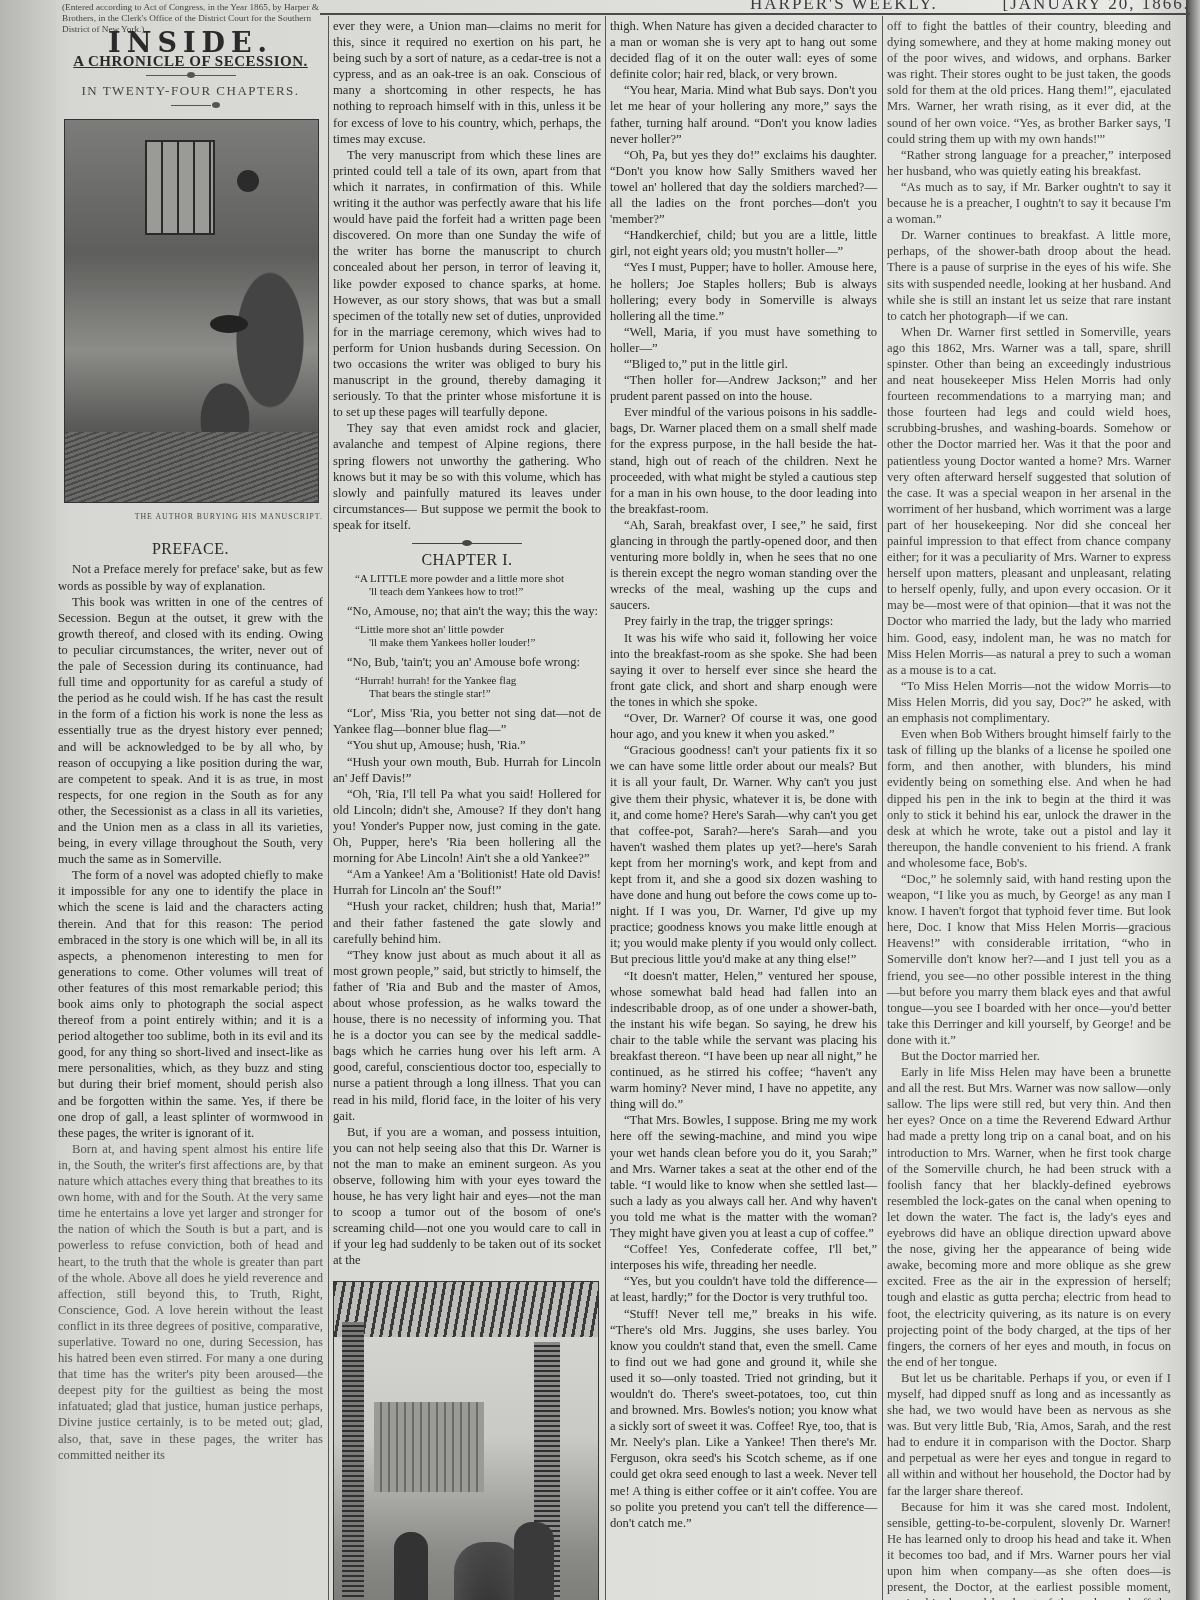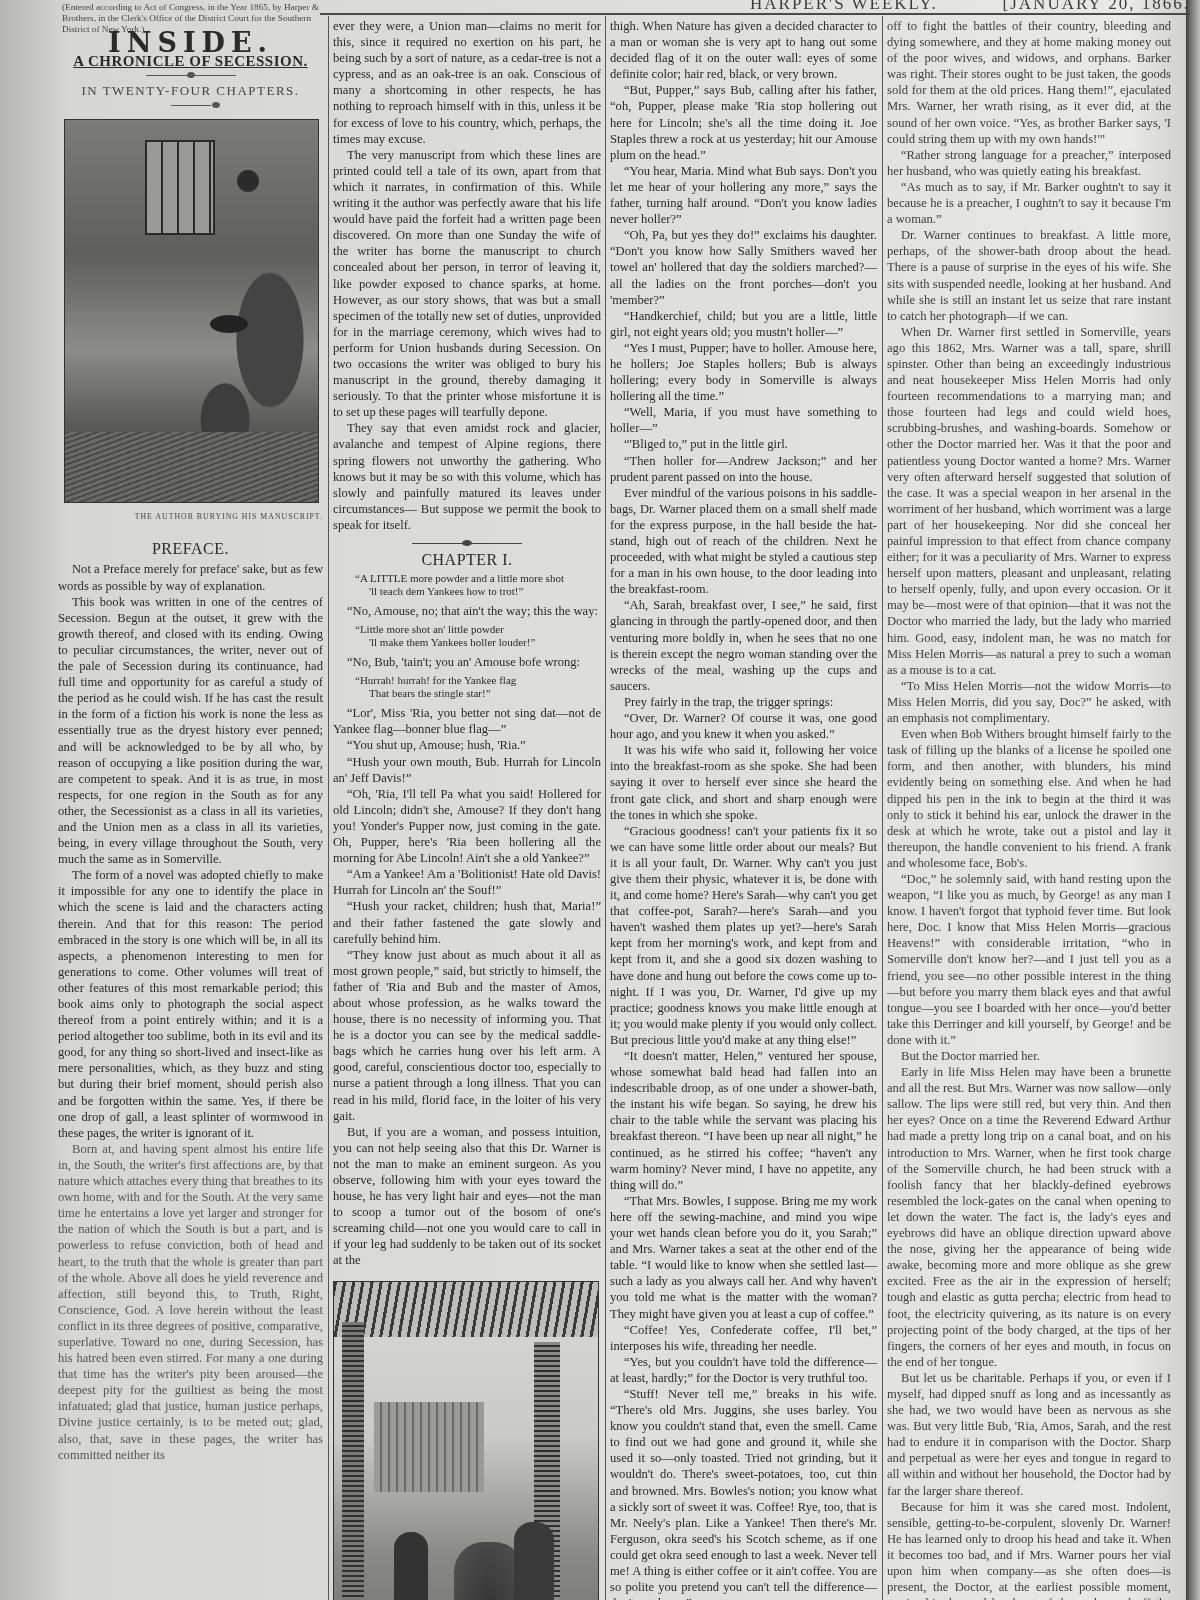--- a/index.html
+++ b/index.html
@@ -160,33 +160,32 @@
     <div class="post-l"></div>
     <div class="post-r"></div>
     <div class="kid1"></div>
     <div class="lady"></div>
     <div class="kid2"></div>
   </div>
 </div>
 
 <div class="col col3" style="top:18px;">
   <p class="noind">thigh. When Nature has given a decided character to a man or woman she is very apt to hang out some decided flag of it on the outer wall: eyes of some definite color; hair red, black, or very brown.</p>
-  <p>“But, Pupper,” says Bub, calling after his father, “oh, Pupper, please make 'Ria stop hollering out here for Lincoln; she's all the time doing it. Joe Staples threw a rock at us yesterday; hit our Amouse plum on the head.”</p>
   <p>“You hear, Maria. Mind what Bub says. Don't you let me hear of your hollering any more,” says the father, turning half around. “Don't you know ladies never holler?”</p>
   <p>“Oh, Pa, but yes they do!” exclaims his daughter. “Don't you know how Sally Smithers waved her towel an' hollered that day the soldiers marched?—all the ladies on the front porches—don't you 'member?”</p>
   <p>“Handkerchief, child; but you are a little, little girl, not eight years old; you mustn't holler—”</p>
   <p>“Yes I must, Pupper; have to holler. Amouse here, he hollers; Joe Staples hollers; Bub is always hollering; every body in Somerville is always hollering all the time.”</p>
   <p>“Well, Maria, if you must have something to holler—”</p>
   <p>“'Bliged to,” put in the little girl.</p>
   <p>“Then holler for—Andrew Jackson;” and her prudent parent passed on into the house.</p>
   <p>Ever mindful of the various poisons in his saddle-bags, Dr. Warner placed them on a small shelf made for the express purpose, in the hall beside the hat-stand, high out of reach of the children. Next he proceeded, with what might be styled a cautious step for a man in his own house, to the door leading into the breakfast-room.</p>
   <p>“Ah, Sarah, breakfast over, I see,” he said, first glancing in through the partly-opened door, and then venturing more boldly in, when he sees that no one is therein except the negro woman standing over the wrecks of the meal, washing up the cups and saucers.</p>
   <p>Prey fairly in the trap, the trigger springs:</p>
+  <p>It was his wife who said it, following her voice into the breakfast-room as she spoke. She had been saying it over to herself ever since she heard the front gate click, and short and sharp enough were the tones in which she spoke.</p>
   <p>“Over, Dr. Warner? Of course it was, one good hour ago, and you knew it when you asked.”</p>
-  <p>It was his wife who said it, following her voice into the breakfast-room as she spoke. She had been saying it over to herself ever since she heard the front gate click, and short and sharp enough were the tones in which she spoke.</p>
   <p>“Gracious goodness! can't your patients fix it so we can have some little order about our meals? But it is all your fault, Dr. Warner. Why can't you just give them their physic, whatever it is, be done with it, and come home? Here's Sarah—why can't you get that coffee-pot, Sarah?—here's Sarah—and you haven't washed them plates up yet?—here's Sarah kept from her morning's work, and kept from and kept from it, and she a good six dozen washing to have done and hung out before the cows come up to-night. If I was you, Dr. Warner, I'd give up my practice; goodness knows you make little enough at it; you would make plenty if you would only collect. But precious little you'd make at any thing else!”</p>
   <p>“It doesn't matter, Helen,” ventured her spouse, whose somewhat bald head had fallen into an indescribable droop, as of one under a shower-bath, the instant his wife began. So saying, he drew his chair to the table while the servant was placing his breakfast thereon. “I have been up near all night,” he continued, as he stirred his coffee; “haven't any warm hominy? Never mind, I have no appetite, any thing will do.”</p>
   <p>“That Mrs. Bowles, I suppose. Bring me my work here off the sewing-machine, and mind you wipe your wet hands clean before you do it, you Sarah;” and Mrs. Warner takes a seat at the other end of the table. “I would like to know when she settled last—such a lady as you always call her. And why haven't you told me what is the matter with the woman? They might have given you at least a cup of coffee.”</p>
   <p>“Coffee! Yes, Confederate coffee, I'll bet,” interposes his wife, threading her needle.</p>
   <p>“Yes, but you couldn't have told the difference—at least, hardly;” for the Doctor is very truthful too.</p>
   <p class="blur-zone">“Stuff! Never tell me,” breaks in his wife. “There's old Mrs. Juggins, she uses barley. You know you couldn't stand that, even the smell. Came to find out we had gone and ground it, while she used it so—only toasted. Tried not grinding, but it wouldn't do. There's sweet-potatoes, too, cut thin and browned. Mrs. Bowles's notion; you know what a sickly sort of sweet it was. Coffee! Rye, too, that is Mr. Neely's plan. Like a Yankee! Then there's Mr. Ferguson, okra seed's his Scotch scheme, as if one could get okra seed enough to last a week. Never tell me! A thing is either coffee or it ain't coffee. You are so polite you pretend you can't tell the difference—don't catch me.”</p>
 
 </div>
 
 <div class="col col4" style="top:18px;">

